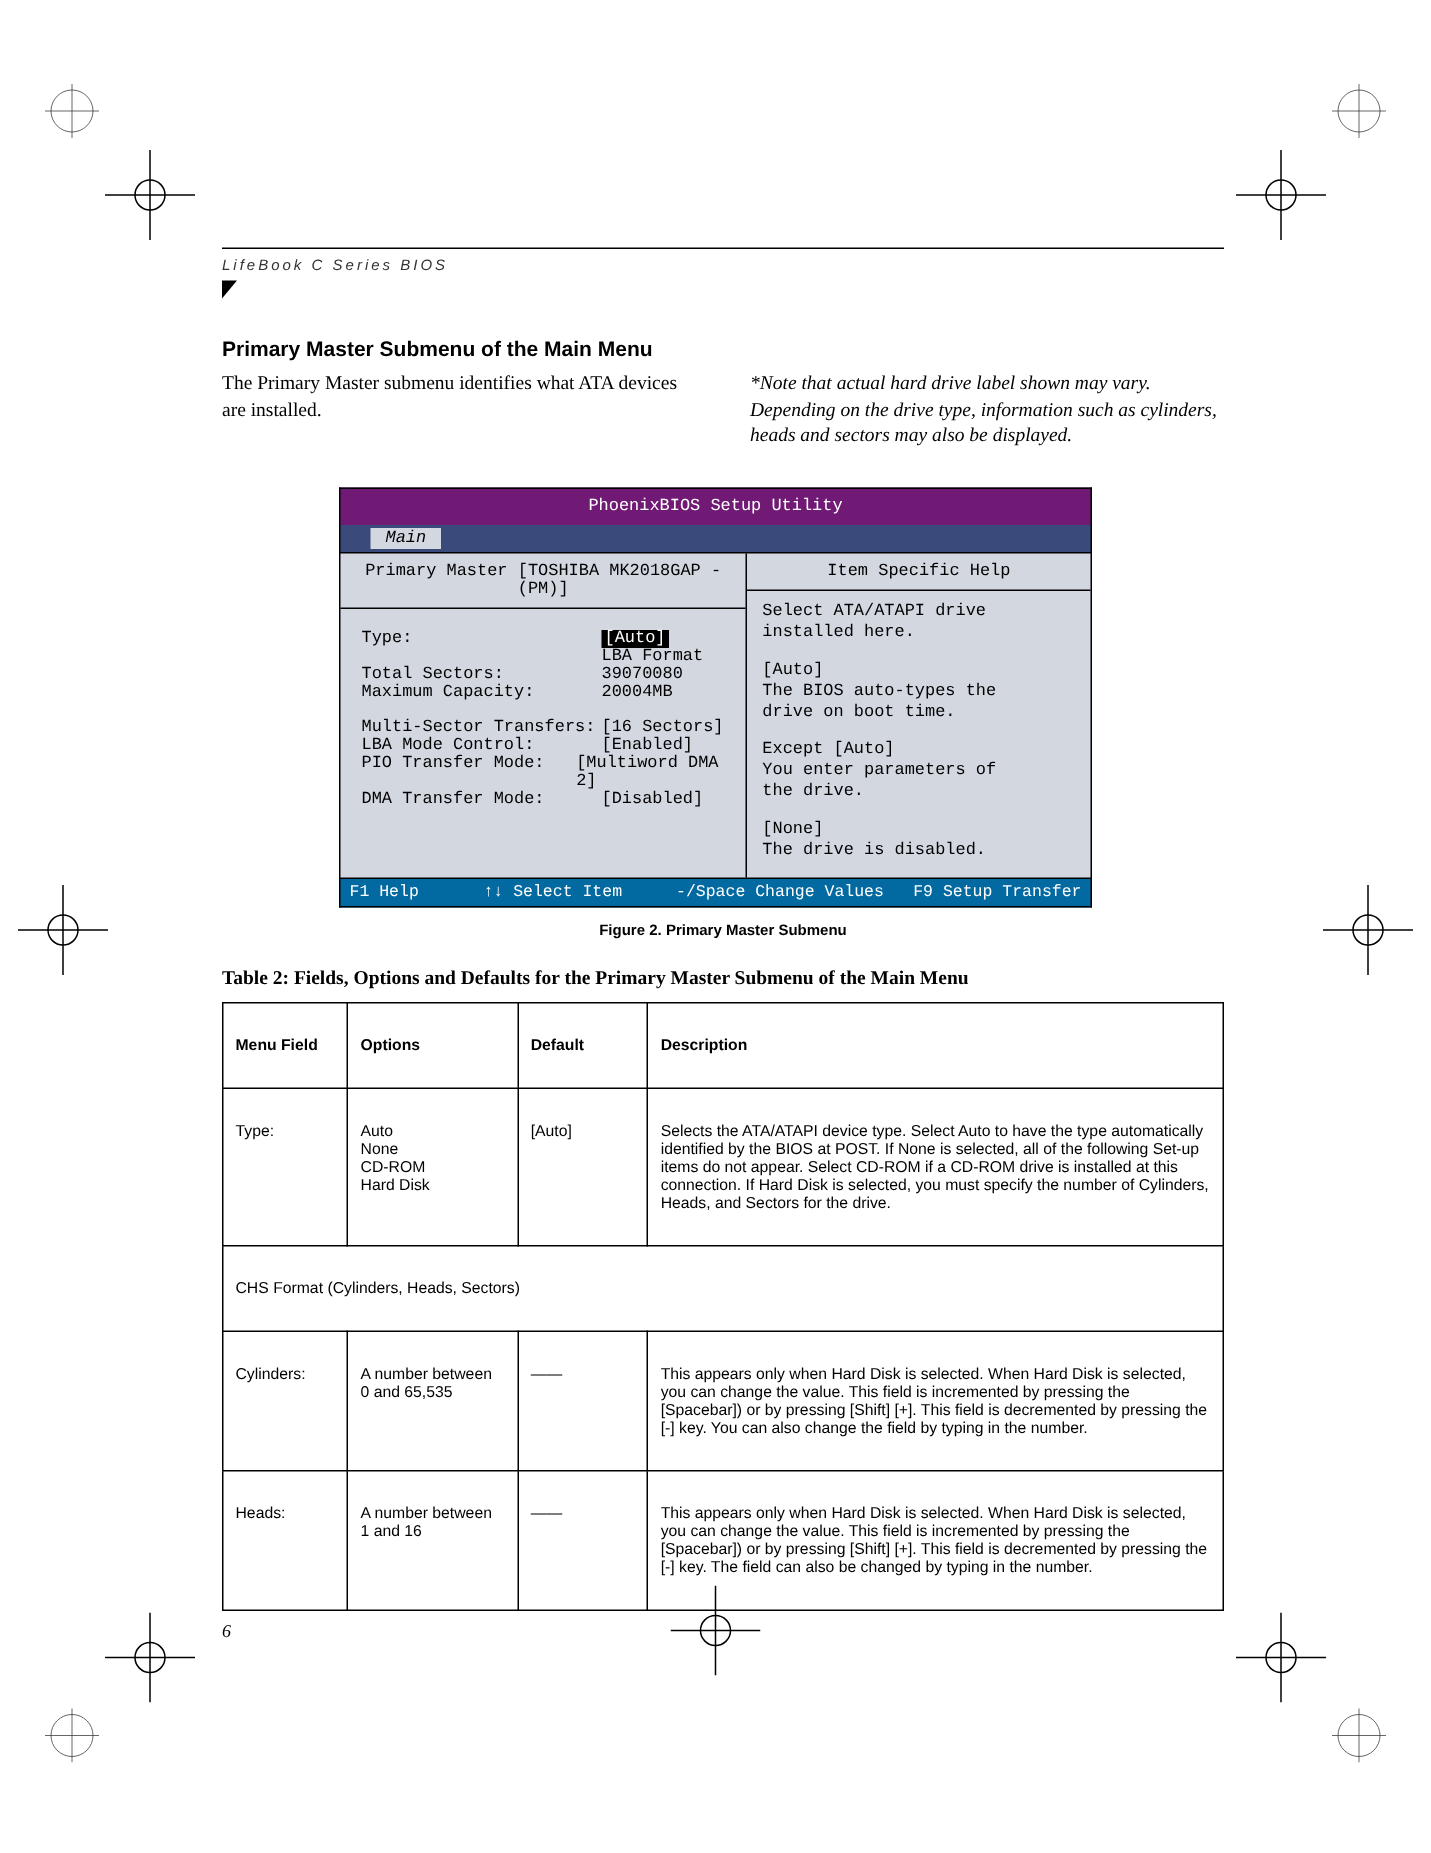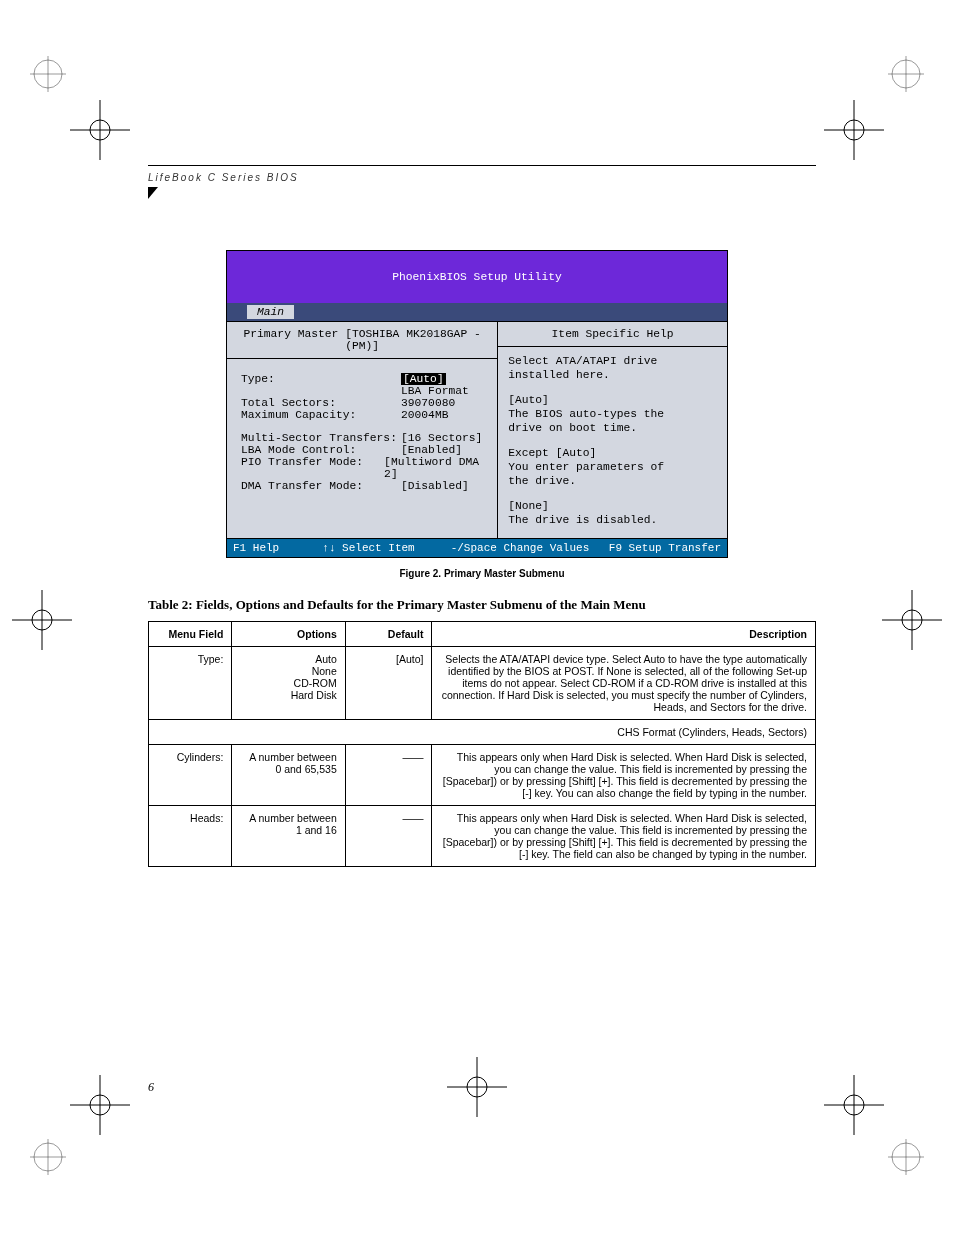--- a/index.html
+++ b/index.html
@@ -71,26 +71,26 @@
 
   
   .bios-wrap {
     margin: 26px 0 0 78px;
     width: 502px;
     font-family: 'Courier New', monospace;
     font-size: 11.3px;
     color: #000;
   }
   .bios-title {
-    background: #6d28d9;
+    background: #701a75;
     color: #fff;
     border: 1px solid #000;
     border-bottom: none;
     text-align: center;
-    padding: 20px 0;
+    padding: 6px 0;
   }
   .bios-tabbar {
     background: #3a4a7a;
     border-left: 1px solid #000;
     border-right: 1px solid #000;
     padding: 2px 0 2px 20px;
   }
   .bios-tab {
     display: inline-block;
     background: #d3d7e0;
@@ -166,22 +166,22 @@
     margin: 6px 0 8px 0;
   }
   table.opts {
     border-collapse: collapse;
     width: 100%;
     font-family: Verdana, Arial, sans-serif;
     font-size: 10.5px;
   }
   table.opts th, table.opts td {
     border: 1px solid #000;
-    padding: 6px 8px;
-    text-align: right;
+    padding: 22px 8px;
+    text-align: left;
     vertical-align: top;
   }
   table.opts th {
     font-weight: bold;
   }
   .pagenum {
     position: absolute;
     left: 148px;
     bottom: 140px;
     font-style: italic;
@@ -277,20 +277,25 @@
         <line x1="30" y1="0" x2="30" y2="60" stroke="#000"></line>
         <line x1="0" y1="30" x2="60" y2="30" stroke="#000"></line>
       </svg>
   </div>
 
   <div class="top-rule"></div>
   <div class="running-head">LifeBook C Series BIOS</div>
   <div class="tri"></div>
 
   <div class="content">
+    <div class="section-title">Primary Master Submenu of the Main Menu</div>
+    <div class="two-col">
+      <div class="col">The Primary Master submenu identifies what ATA devices are installed.</div>
+      <div class="col note">*Note that actual hard drive label shown may vary. Depending on the drive type, information such as cylinders, heads and sectors may also be displayed.</div>
+    </div>
 
     <div class="bios-wrap">
       <div class="bios-title">PhoenixBIOS Setup Utility</div>
       <div class="bios-tabbar">
         <span class="bios-tab">Main</span>
       </div>
       <div class="bios-body">
         <div class="bios-left">
           <div class="bios-subhead">Primary Master [TOSHIBA MK2018GAP -(PM)]</div>
           <div class="bios-fields">

